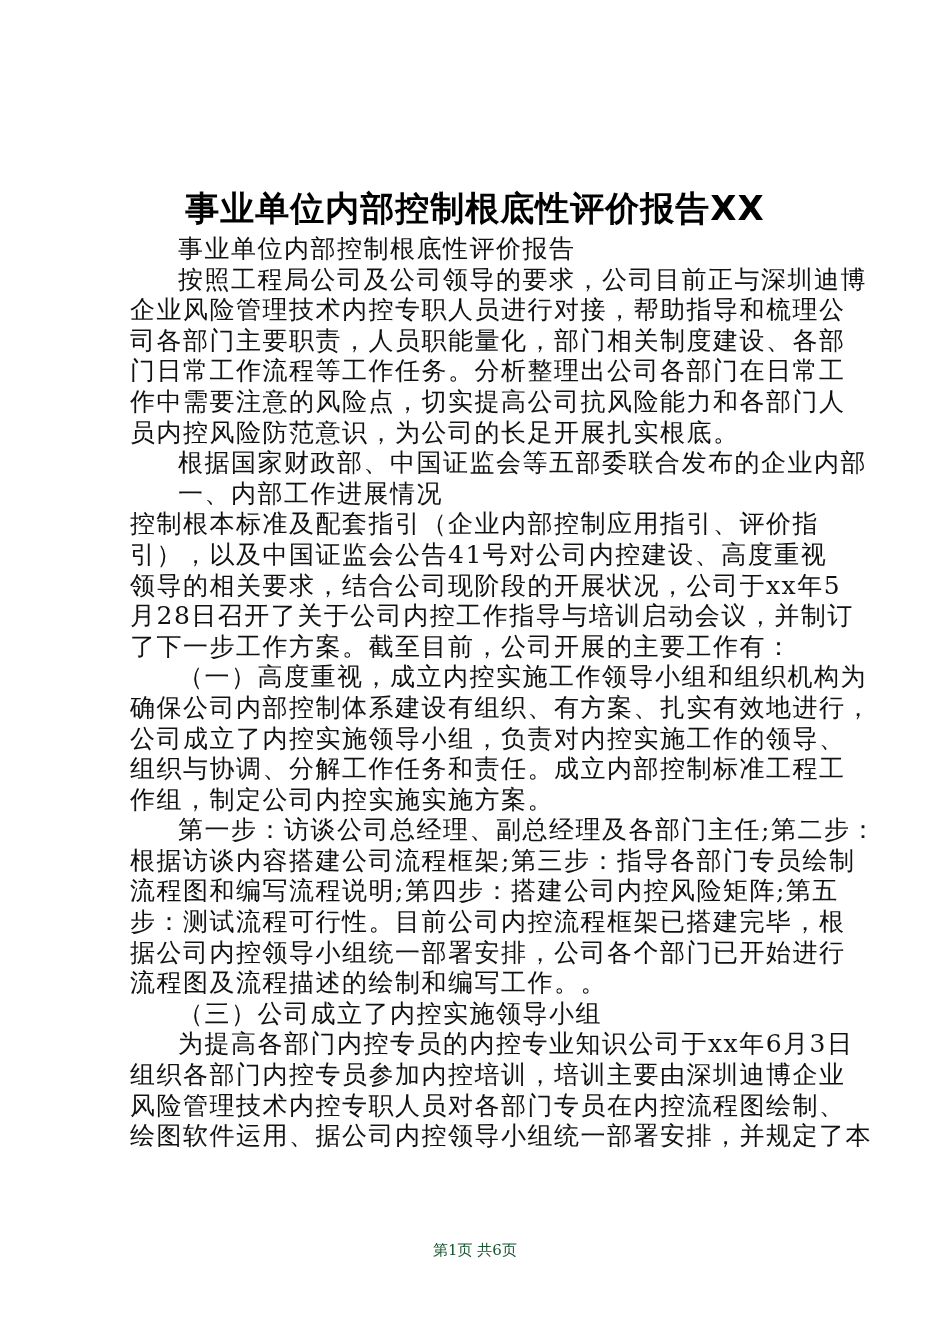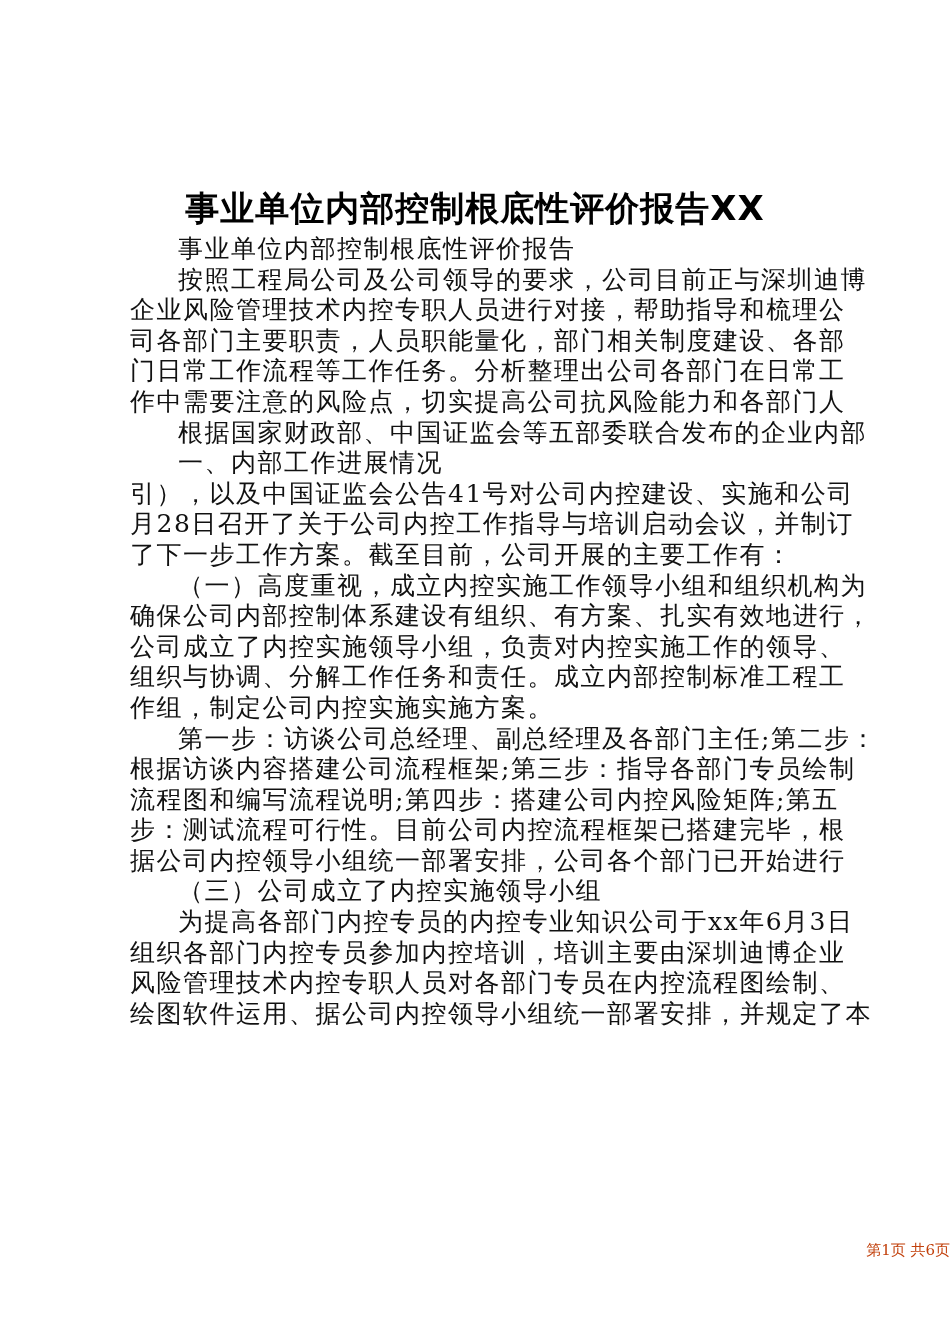--- a/index.html
+++ b/index.html
@@ -6,50 +6,54 @@
   body { width: 950px; height: 1344px; position: relative; overflow: hidden;
          font-family: "DejaVu Serif", "Liberation Serif", serif; color: #111; }
   .page { position: absolute; left: 0; top: 0; width: 950px; height: 1344px; }
   .title { position: absolute; top: 186px; left: 0; width: 950px; text-align: center;
            font-family: "DejaVu Sans", "Liberation Sans", sans-serif; font-weight: bold;
            font-size: 34px; line-height: 44px; letter-spacing: 1px; color: #000; }
   .body { position: absolute; left: 130px; top: 234px; width: 700px; }
   .line { display: block; height: 30.6px; line-height: 30.6px; font-size: 25px;
           white-space: nowrap; letter-spacing: 1.5px; text-align: justify; }
   .indent { padding-left: 48px; }
-  .footer { position: absolute; top: 1241px; left: 0; width: 950px; text-align: right;
-            font-size: 15px; color: #c2410c; }
+  .footer { position: absolute; top: 1241px; left: 0; width: 950px; text-align: center;
+            font-size: 15px; color: #14532d; }
 </style>
 </head>
 <body>
 
 <div class="page">
   <div class="title">事业单位内部控制根底性评价报告XX</div>
   <div class="body" id="doc-body">
       <span class="line indent">事业单位内部控制根底性评价报告</span>
       <span class="line indent">按照工程局公司及公司领导的要求，公司目前正与深圳迪博</span>
       <span class="line">企业风险管理技术内控专职人员进行对接，帮助指导和梳理公</span>
       <span class="line">司各部门主要职责，人员职能量化，部门相关制度建设、各部</span>
       <span class="line">门日常工作流程等工作任务。分析整理出公司各部门在日常工</span>
       <span class="line">作中需要注意的风险点，切实提高公司抗风险能力和各部门人</span>
+      <span class="line">员内控风险防范意识，为公司的长足开展扎实根底。</span>
       <span class="line indent">根据国家财政部、中国证监会等五部委联合发布的企业内部</span>
       <span class="line indent">一、内部工作进展情况</span>
-      <span class="line">引），以及中国证监会公告41号对公司内控建设、实施和公司</span>
+      <span class="line">控制根本标准及配套指引（企业内部控制应用指引、评价指</span>
+      <span class="line">引），以及中国证监会公告41号对公司内控建设、高度重视</span>
+      <span class="line">领导的相关要求，结合公司现阶段的开展状况，公司于xx年5</span>
       <span class="line">月28日召开了关于公司内控工作指导与培训启动会议，并制订</span>
       <span class="line">了下一步工作方案。截至目前，公司开展的主要工作有：</span>
       <span class="line indent">（一）高度重视，成立内控实施工作领导小组和组织机构为</span>
       <span class="line">确保公司内部控制体系建设有组织、有方案、扎实有效地进行，</span>
       <span class="line">公司成立了内控实施领导小组，负责对内控实施工作的领导、</span>
       <span class="line">组织与协调、分解工作任务和责任。成立内部控制标准工程工</span>
       <span class="line">作组，制定公司内控实施实施方案。</span>
       <span class="line indent">第一步：访谈公司总经理、副总经理及各部门主任;第二步：</span>
       <span class="line">根据访谈内容搭建公司流程框架;第三步：指导各部门专员绘制</span>
       <span class="line">流程图和编写流程说明;第四步：搭建公司内控风险矩阵;第五</span>
       <span class="line">步：测试流程可行性。目前公司内控流程框架已搭建完毕，根</span>
       <span class="line">据公司内控领导小组统一部署安排，公司各个部门已开始进行</span>
+      <span class="line">流程图及流程描述的绘制和编写工作。。</span>
       <span class="line indent">（三）公司成立了内控实施领导小组</span>
       <span class="line indent">为提高各部门内控专员的内控专业知识公司于xx年6月3日</span>
       <span class="line">组织各部门内控专员参加内控培训，培训主要由深圳迪博企业</span>
       <span class="line">风险管理技术内控专职人员对各部门专员在内控流程图绘制、</span>
       <span class="line">绘图软件运用、据公司内控领导小组统一部署安排，并规定了本</span>
     </div>
   <div class="footer">第1页 共6页</div>
 </div>
 
 </body></html>

